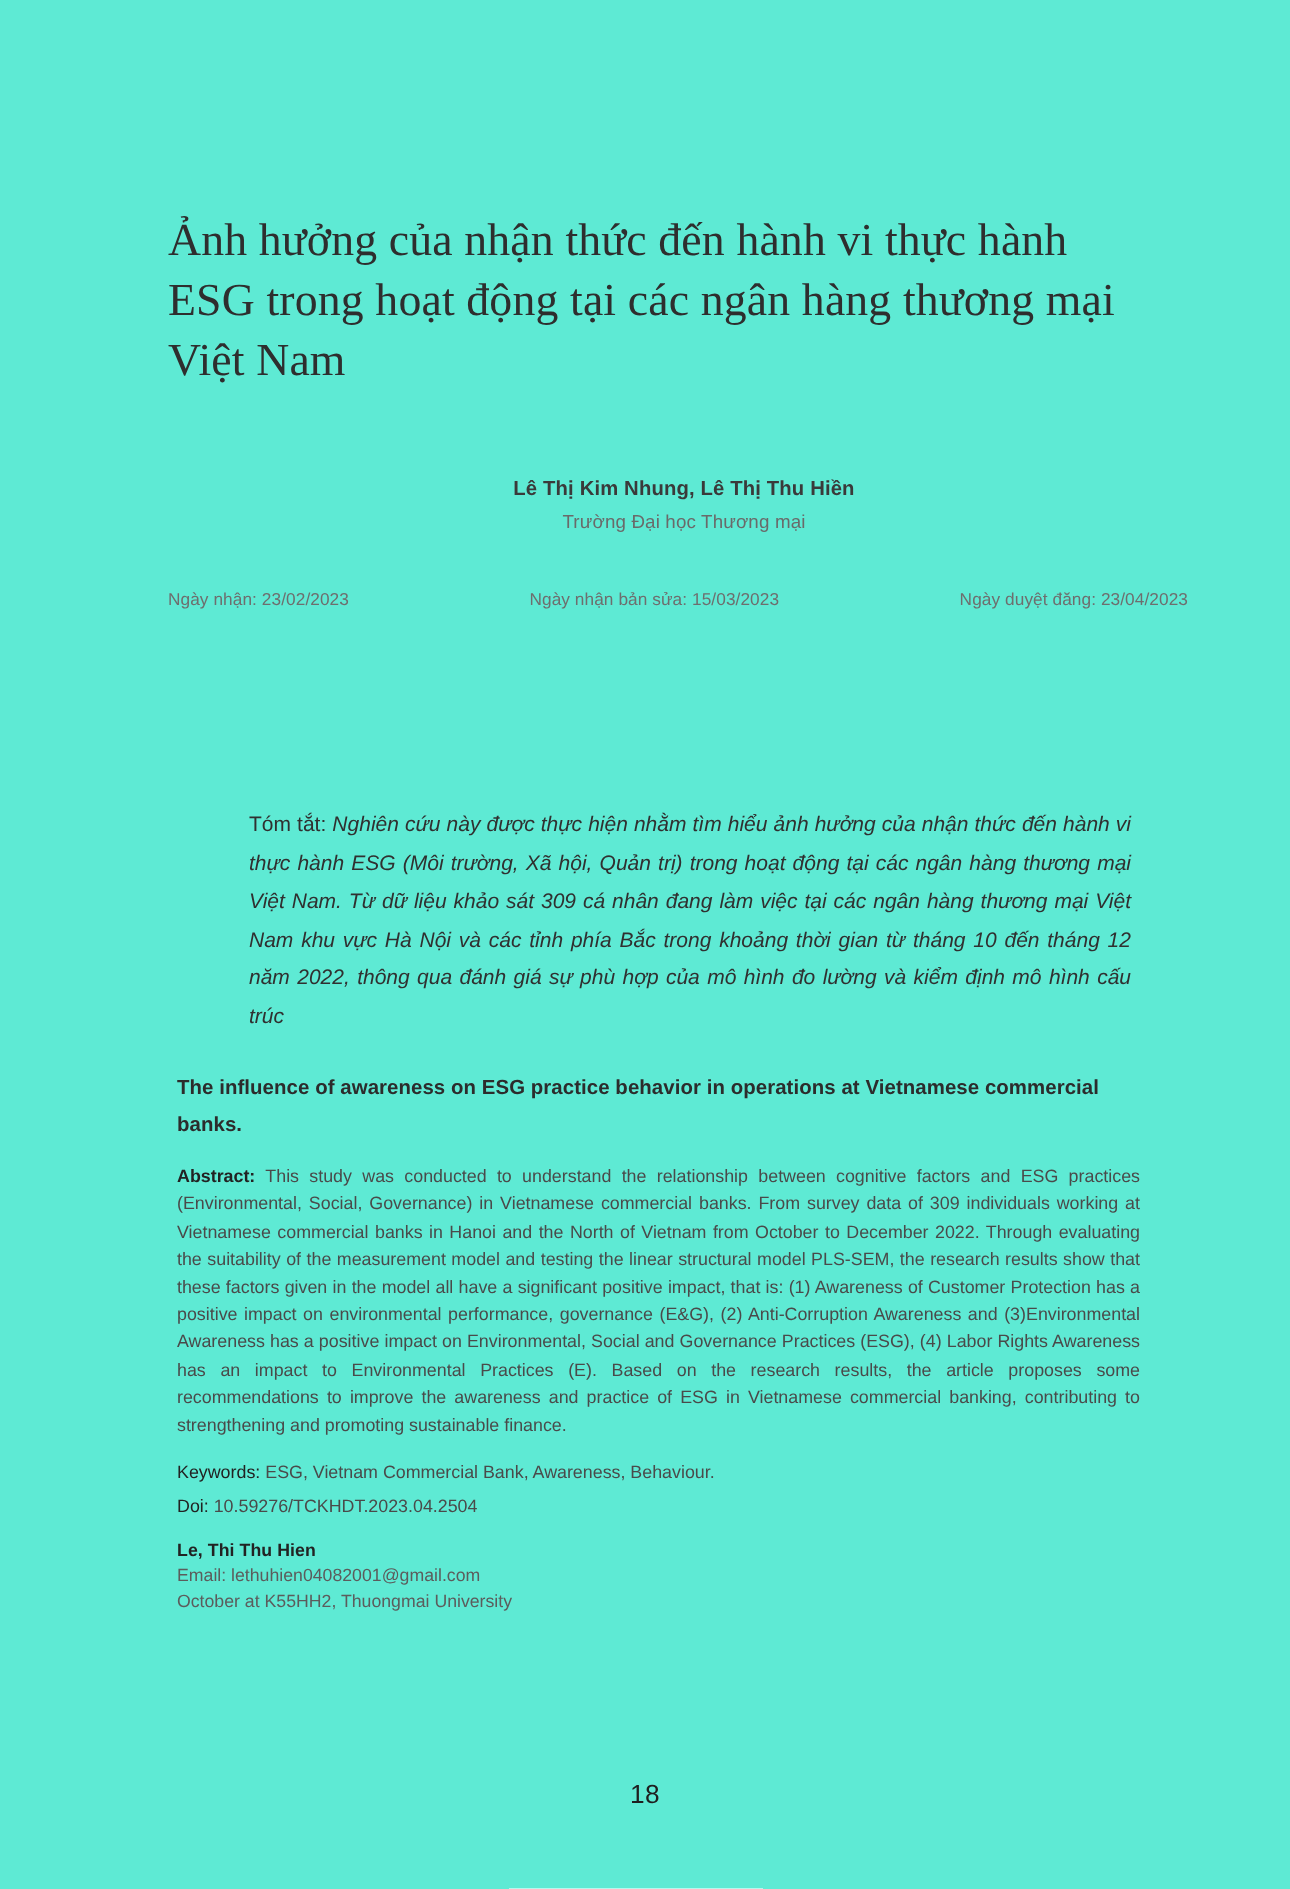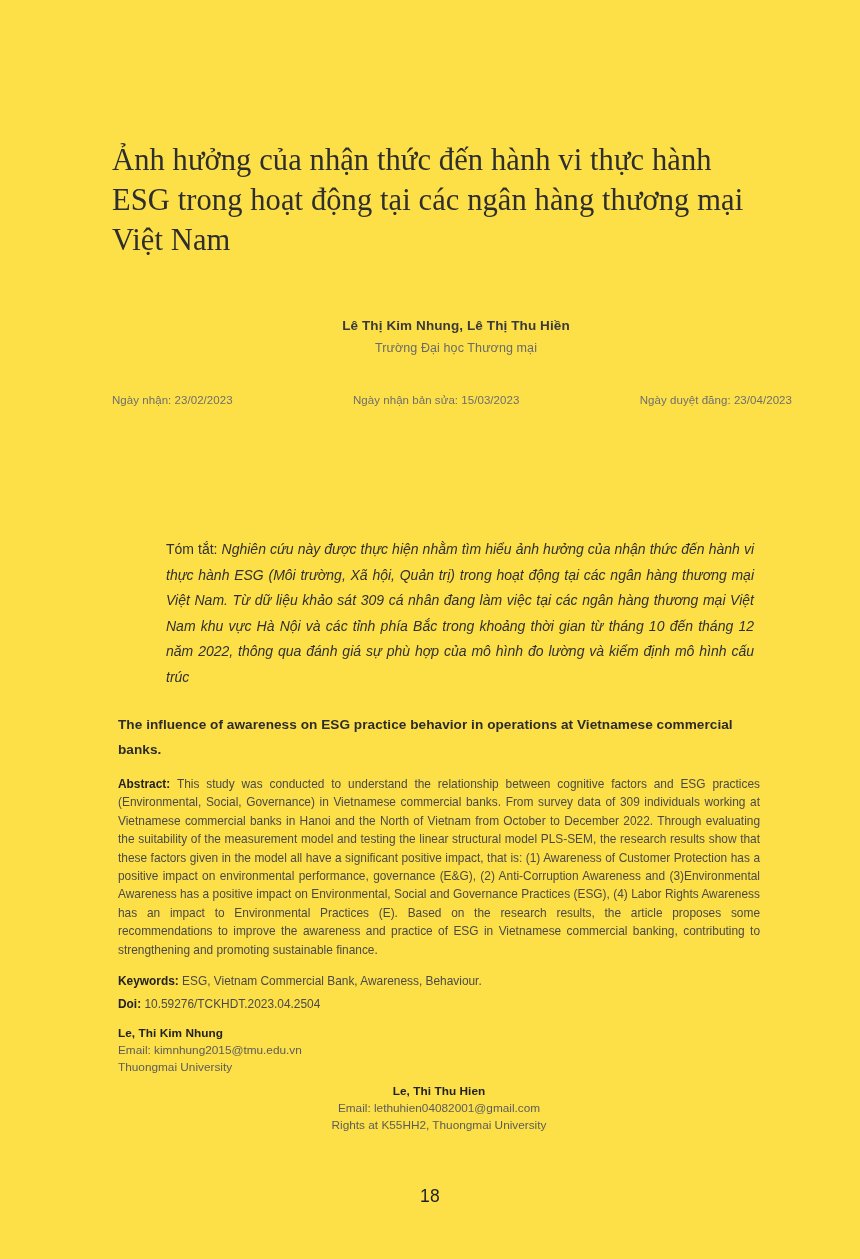--- a/index.html
+++ b/index.html
@@ -8,21 +8,21 @@
     background: #ffffff;
   }
   body {
     font-family: "Liberation Sans", sans-serif;
     color: #2b2b2b;
   }
   .page {
     position: relative;
     width: 860px;
     height: 1259px;
-    background: #fde047;
+    background: #5eead4;
     overflow: hidden;
     box-sizing: border-box;
   }
 
   
   .title-block {
     position: absolute;
     left: 112px;
     top: 140px;
     width: 680px;
@@ -118,21 +118,21 @@
     color: #222222;
   }
   .en-keywords {
     margin-top: 13px;
     font-size: 11.9px;
     line-height: 19.5px;
     color: #4a4a4a;
   }
   .en-keywords .lbl,
   .en-doi .lbl {
-    font-weight: bold;
+    font-weight: normal;
     color: #222222;
   }
   .en-doi {
     margin-top: 3px;
     font-size: 11.9px;
     line-height: 19.5px;
     color: #4a4a4a;
   }
 
   
@@ -218,28 +218,23 @@
       <span>ESG, Vietnam Commercial Bank, Awareness, Behaviour.</span>
     </div>
 
     <div class="en-doi">
       <span class="lbl">Doi:</span>
       <span>10.59276/TCKHDT.2023.04.2504</span>
     </div>
 
     <div class="contacts">
       <div class="contact-group">
-        <div class="contact-name">Le, Thi Kim Nhung</div>
-        <div class="contact-line">Email: kimnhung2015@tmu.edu.vn</div>
-        <div class="contact-line">Thuongmai University</div>
-      </div>
-      <div class="contact-group">
         <div class="contact-name">Le, Thi Thu Hien</div>
         <div class="contact-line">Email: lethuhien04082001@gmail.com</div>
-        <div class="contact-line">Rights at K55HH2, Thuongmai University</div>
+        <div class="contact-line">October at K55HH2, Thuongmai University</div>
       </div>
     </div>
   </div>
 
   <div class="footer">
     <div class="left">
       <div>Tạp chí Khoa học &amp; Đào tạo Ngân hàng</div>
       <div>Số 251- Tháng 4. 2023</div>
     </div>
     <div class="right">

